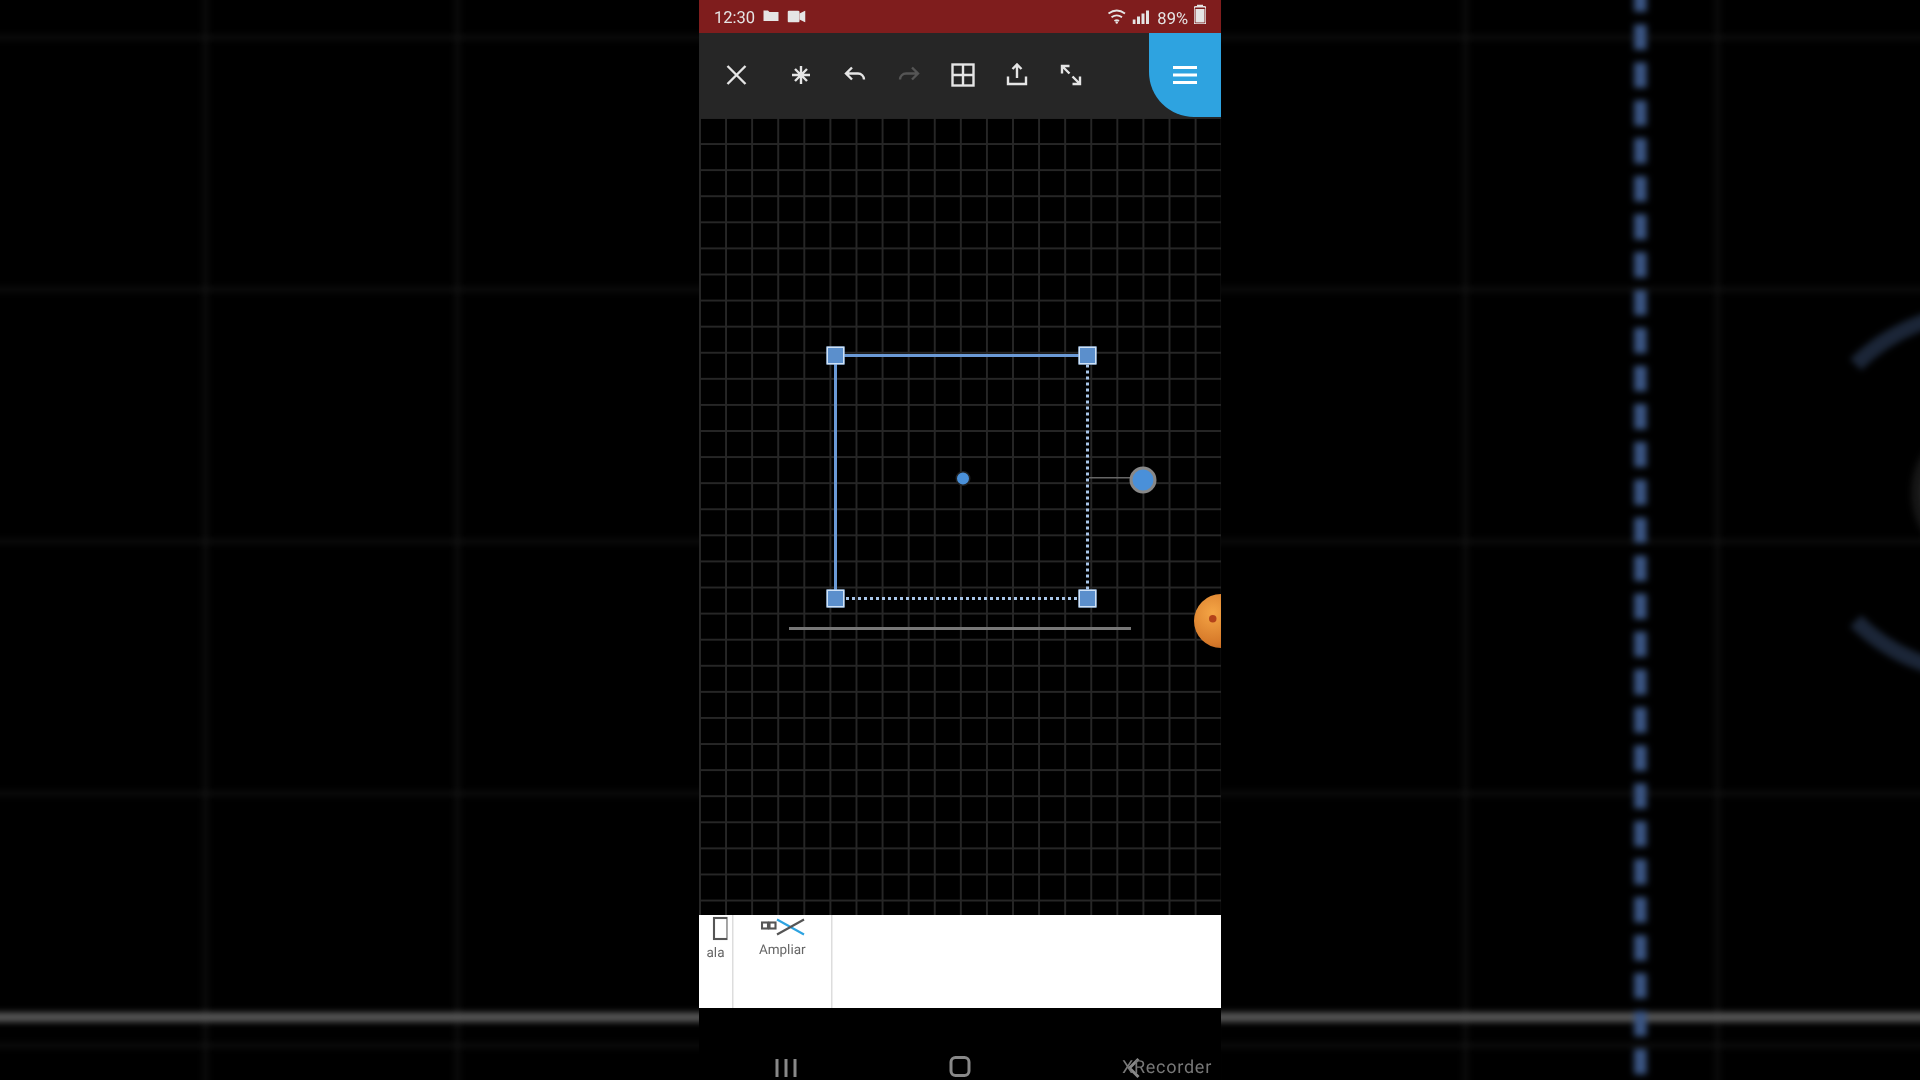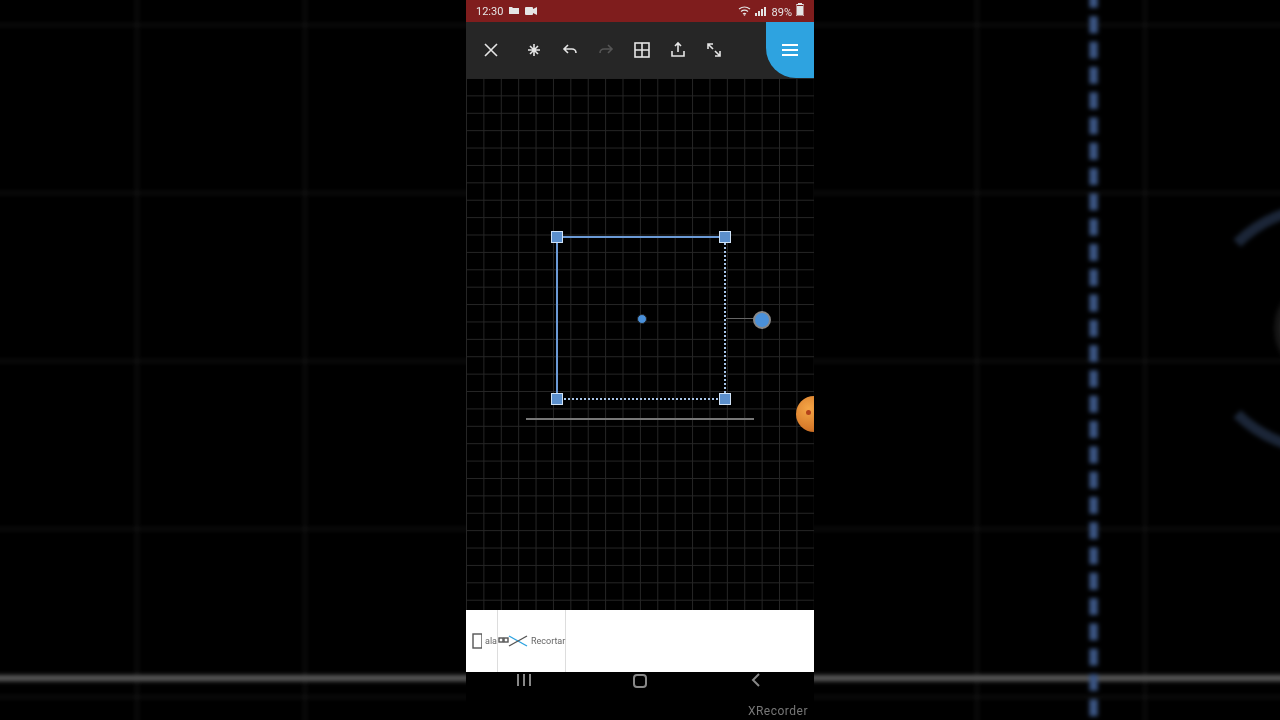--- a/index.html
+++ b/index.html
@@ -46,25 +46,25 @@
   .h-tl{left:-5px;top:-5px;} .h-tr{right:-5px;top:-5px;}
   .h-bl{left:-5px;bottom:-5px;} .h-br{right:-5px;bottom:-5px;}
   .center-dot{position:absolute;left:50%;top:50%;width:8px;height:8px;margin:-4px 0 0 -4px;border-radius:50%;background:#4a90d9;border:1px solid #222;}
   .rot-handle{position:absolute;right:-45px;top:50%;width:14px;height:14px;margin-top:-7px;border-radius:50%;background:#4a90d9;border:2px solid #888;}
   .rot-line{position:absolute;right:-36px;top:50%;width:36px;height:1px;background:#666;}
   .planet{position:absolute;right:-18px;top:318px;width:36px;height:36px;border-radius:50%;background:radial-gradient(circle at 35% 35%,#f5a646 0%,#d77a2a 60%,#a8521a 100%);}
   .planet::before,.planet::after{content:"";position:absolute;width:5px;height:5px;border-radius:50%;background:#b3421a;}
   .planet::before{left:10px;top:14px;} .planet::after{left:20px;top:20px;}
 
   .tools{height:62px;background:#fff;display:flex;position:relative;}
-  .tool{flex:0 0 65px;border-right:1px solid #ddd;display:flex;flex-direction:row;align-items:center;justify-content:center;gap:3px;font-size:9px;color:#666;}
+  .tool{flex:0 0 65px;border-right:1px solid #ddd;display:flex;flex-direction:column;align-items:center;gap:3px;font-size:9px;color:#666;}
   .tool:first-child{flex:0 0 22px;}
   .tool svg{stroke:#555;fill:none;stroke-width:1.4;}
 
-  .navbar{height:48px;background:#000;display:flex;align-items:flex-start;justify-content:space-around;position:relative;}
+  .navbar{height:48px;background:#000;display:flex;align-items:flex-end;justify-content:space-around;position:relative;}
   .nav-btn{width:60px;display:flex;align-items:center;justify-content:center;color:#888;}
   .watermark{position:absolute;right:6px;bottom:2px;color:#777;font-size:12px;letter-spacing:.5px;}
 </style>
 </head>
 <body>
 
 <div class="bg">
   <div class="bg-canvas">
     <div class="bg-grid"></div>
     <div class="bg-line" style="left:180px;right:150px;top:790px;height:3px;"></div>
@@ -189,21 +189,21 @@
         </svg>
       <span>ala</span>
     </div>
     <div class="tool">
       <svg width="30" height="16" viewBox="0 0 30 16">
           <rect x="1" y="5" width="4" height="4"></rect>
           <rect x="6" y="5" width="4" height="4"></rect>
           <path d="M11 3l18 10" stroke="#2ea3e0"></path>
           <path d="M11 13l18-10"></path>
         </svg>
-      <span>Recortar</span>
+      <span>Ampliar</span>
     </div>
 
   </div>
 
   <div class="navbar">
     <div class="nav-btn">
       <svg width="18" height="16" viewBox="0 0 18 16" stroke="#888" stroke-width="2">
           <path d="M3 2v12M9 2v12M15 2v12"></path>
         </svg>
     </div>

